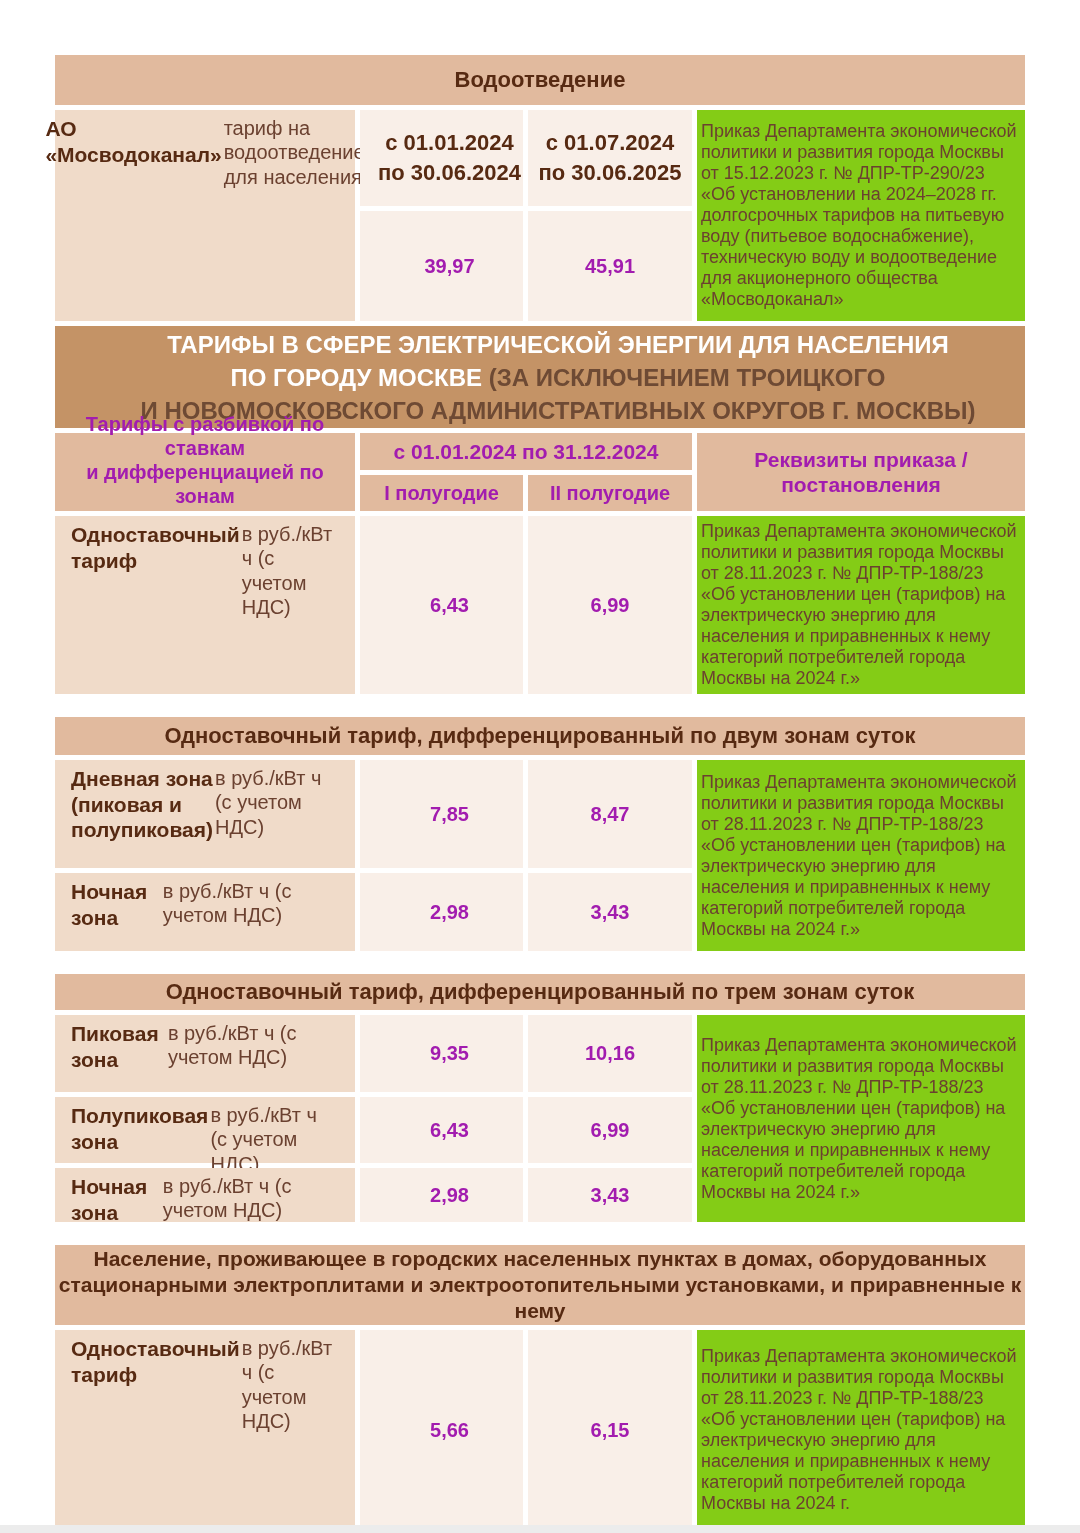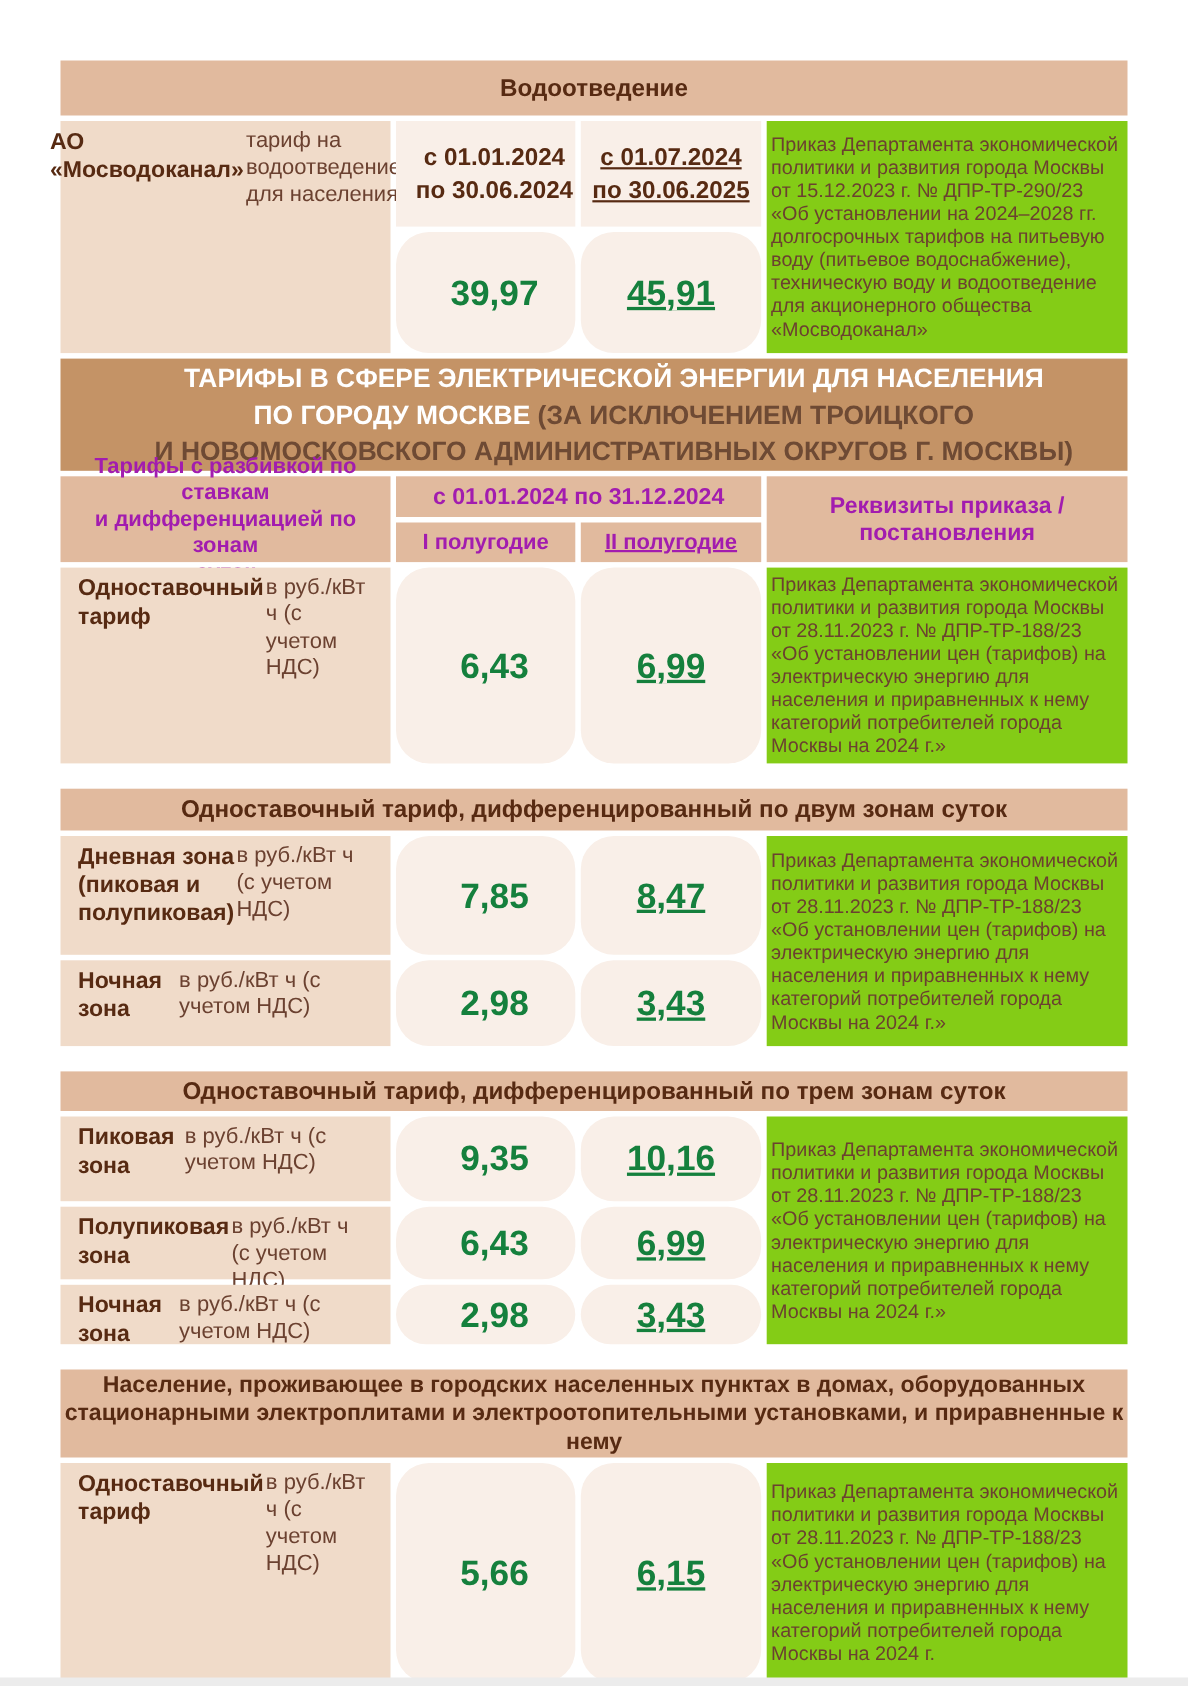--- a/index.html
+++ b/index.html
@@ -29,21 +29,21 @@
   .water-grid{grid-template-rows:96px 110px;}
   .header-grid{grid-template-rows:37px 36px;}
   .r1-grid{grid-template-rows:178px;}
   .two-zone-grid{grid-template-rows:108px 78px;}
   .three-zone-grid{grid-template-rows:77px 66px 54px;}
   .stove-grid{grid-template-rows:200px;}
 
   .span-rows-2{grid-row:1/3;}
   .span-rows-3{grid-row:1/4;}
   .col2{grid-column:2;padding-left:16px;}
-  .col3{grid-column:3;text-decoration:underline;}
+  .col3{grid-column:3;}
   .col4{grid-column:4;}
   .col2-3{grid-column:2/4;}
 
   
   .c-label{
     background:#f0dbc9;padding:6px 16px;display:flex;flex-direction:row;
     justify-content:center;gap:2px;
   }
   .lbl-bold{font-weight:bold;color:#572a12;font-size:21px;line-height:1.22;white-space:pre-line;}
   .lbl-unit{color:#6b4130;font-size:20px;line-height:1.22;}
@@ -51,22 +51,22 @@
     background:#e1ba9e;color:#a21caf;font-weight:bold;text-align:center;
     display:flex;align-items:center;justify-content:center;
     font-size:20px;line-height:1.2;white-space:pre-line;padding:2px 8px;
   }
   .c-period{
     background:#f9efe8;color:#572a12;font-weight:bold;text-align:center;
     display:flex;align-items:center;justify-content:center;
     font-size:22px;line-height:1.35;white-space:pre-line;
   }
   .c-val{
-    background:#f9efe8;color:#15803d;font-weight:bold;
-    display:flex;align-items:center;justify-content:center;font-size:32px;border-radius:30px;
+    background:#f9efe8;color:#a21caf;font-weight:bold;
+    display:flex;align-items:center;justify-content:center;font-size:20px;
   }
   .c-decree{
     background:#84cc16;color:#6b4130;font-size:18px;line-height:21px;
     display:flex;align-items:center;padding:10px 4px;
   }
 
   
   .title-band{
     margin-top:5px;height:102px;background:#c49366;
     display:flex;flex-direction:column;align-items:center;justify-content:center;

